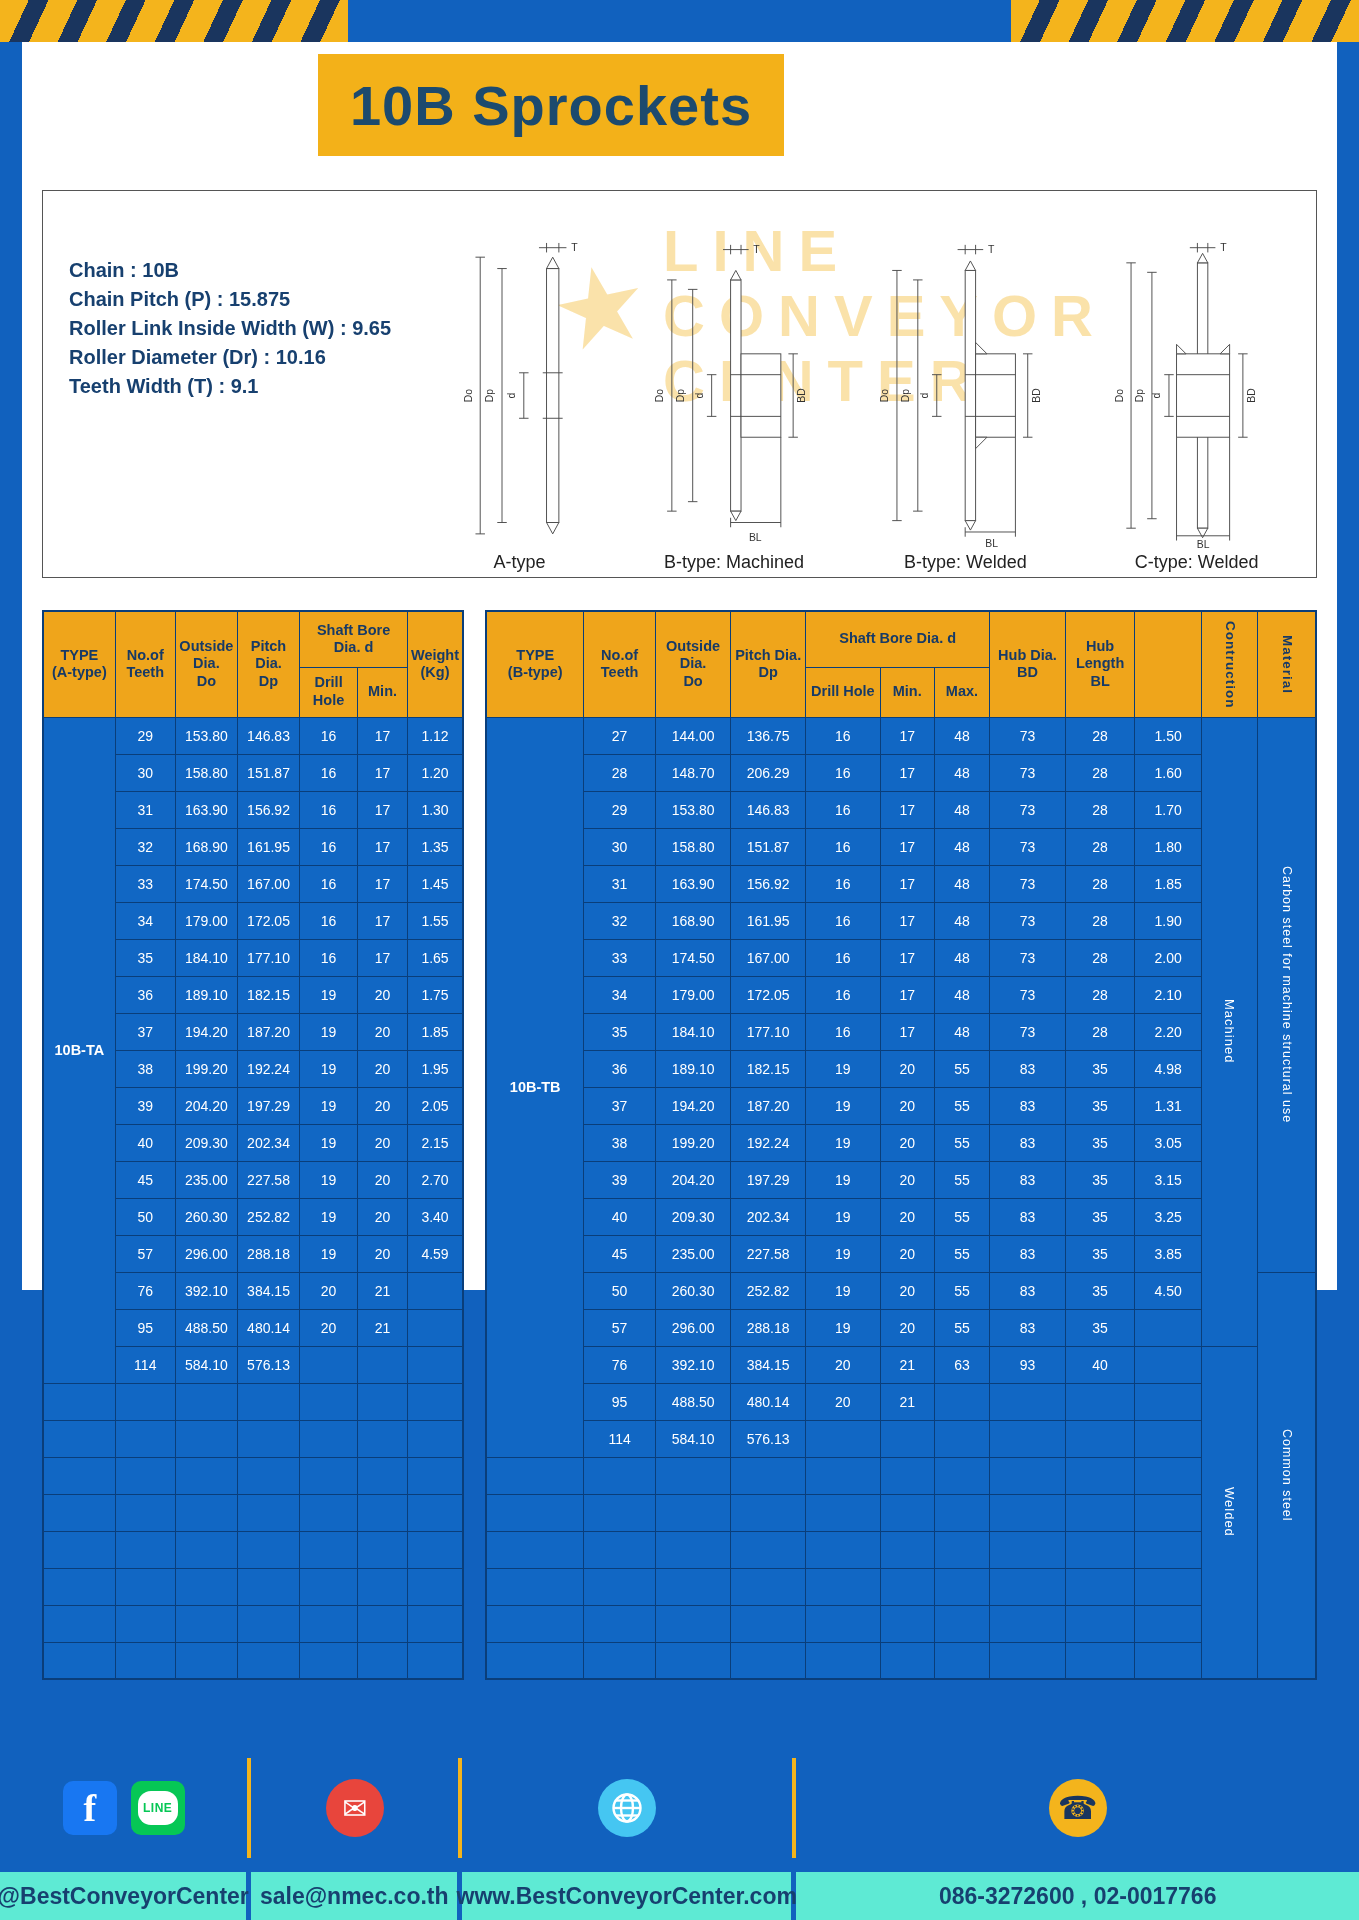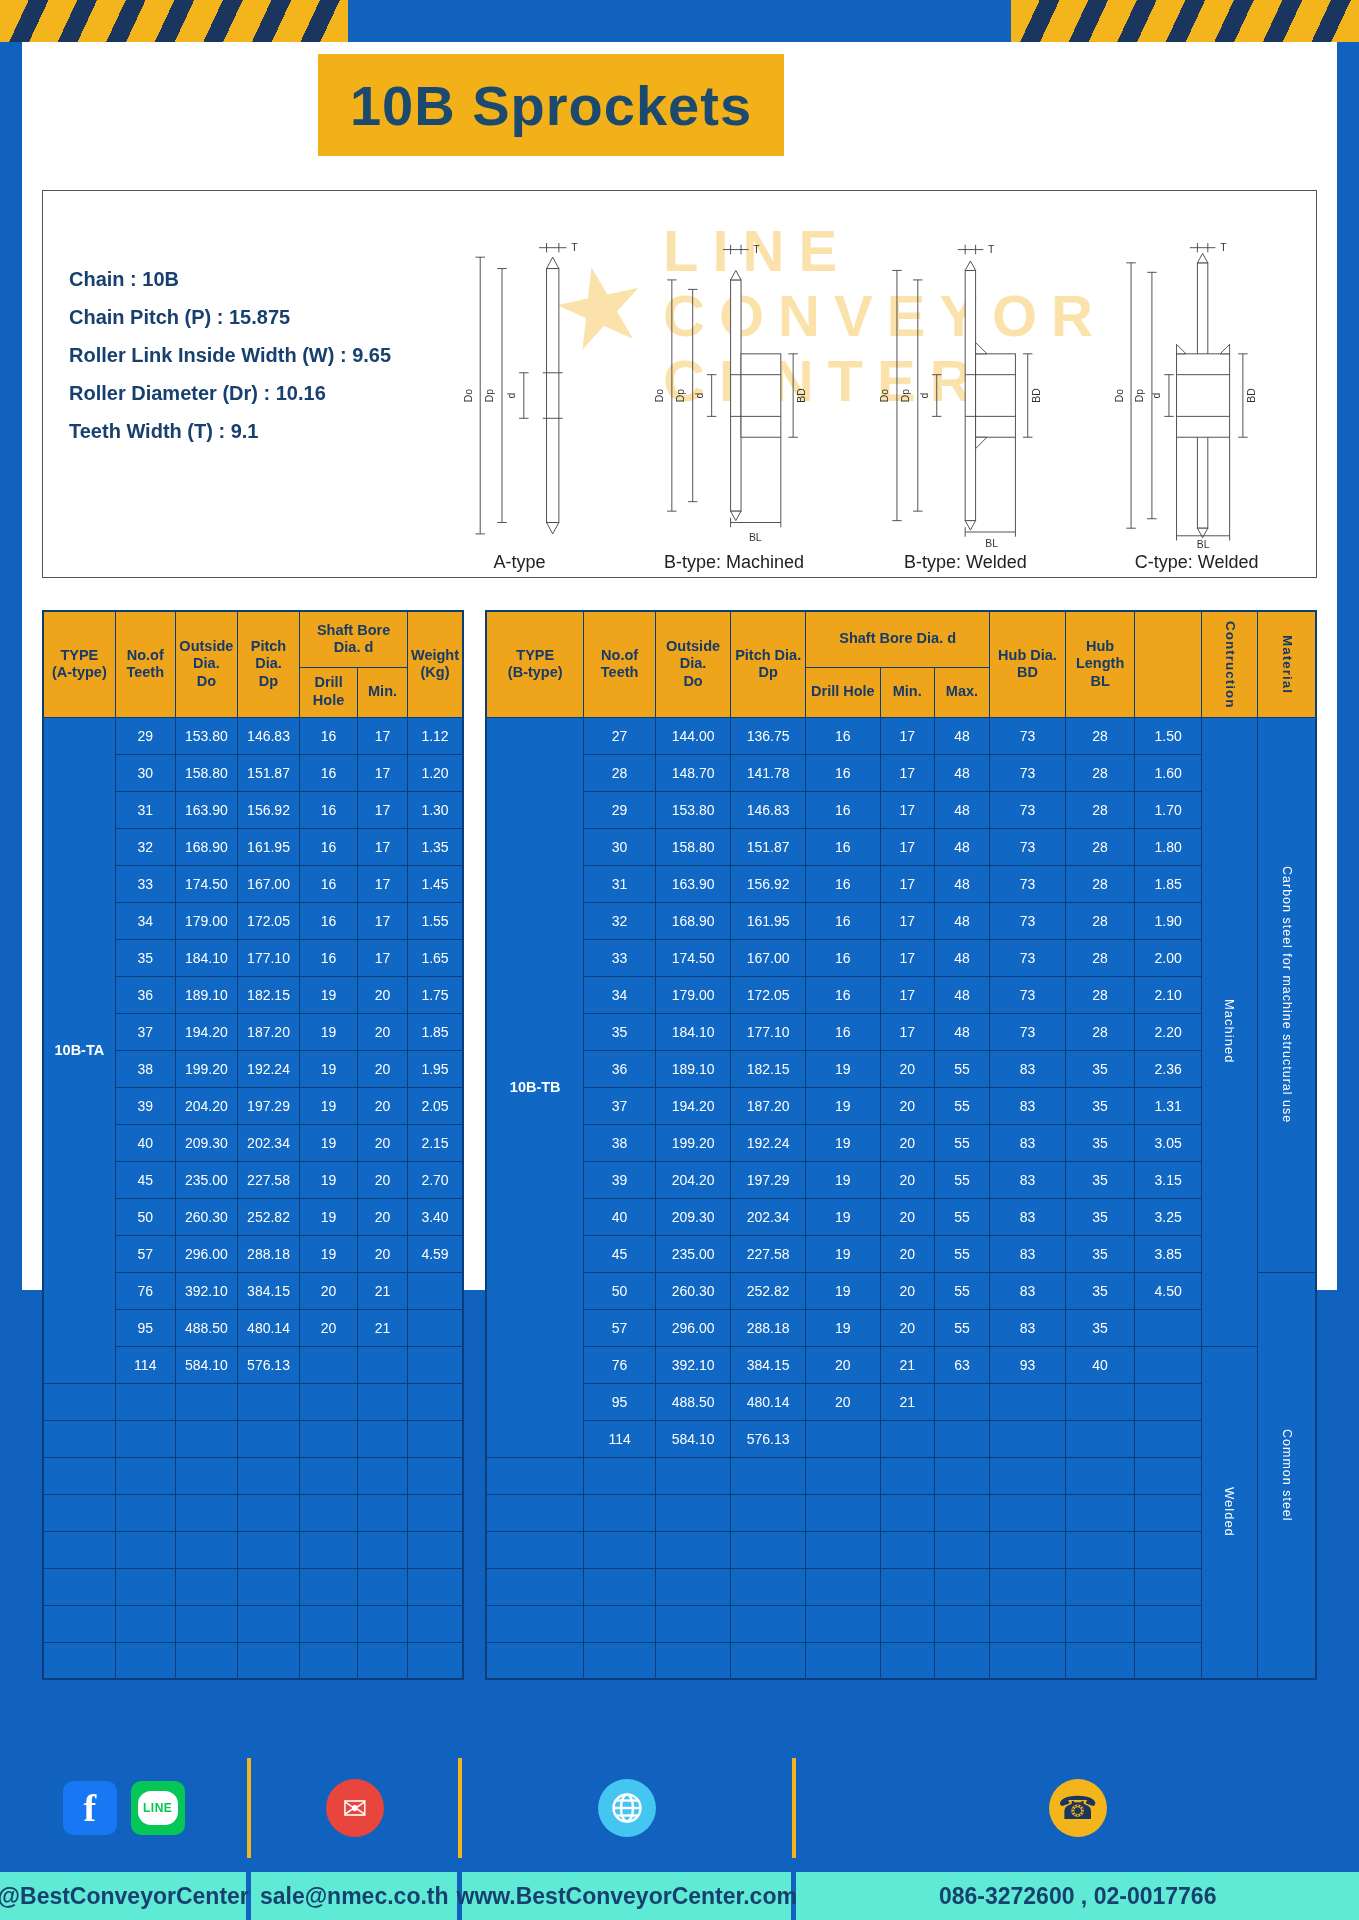--- a/index.html
+++ b/index.html
@@ -19,21 +19,21 @@
 
   
   .banner { position:absolute; left:296px; top:12px; width:466px; height:102px;
     background:#F3B119; display:flex; align-items:center; justify-content:center; }
   .banner h1 { margin:0; font-size:56px; font-weight:800; color:#1C4A6E; letter-spacing:1px; }
 
   
   .diagram-box { position:absolute; left:20px; right:20px; top:148px; height:388px;
     border:1px solid #555; background:#fff; overflow:hidden; }
   .specs { position:absolute; left:26px; top:62px; width:345px; z-index:3; }
-  .spec-line { font-size:20px; font-weight:700; color:#17406F; margin:15px 0; }
+  .spec-line { font-size:20px; font-weight:700; color:#17406F; margin:6px 0; }
 
   .watermark { position:absolute; left:520px; top:28px; z-index:0; display:flex; gap:14px;
     color:rgba(243,178,32,0.38); font-weight:800; }
   .wm-star { font-size:96px; line-height:1; transform:rotate(-12deg); margin-top:40px; }
   .wm-lines { font-size:58px; letter-spacing:14px; line-height:1.12; }
 
   .figures { position:absolute; left:375px; right:6px; top:8px; bottom:4px;
     display:flex; justify-content:space-around; align-items:flex-end; z-index:1; }
   .figure { display:flex; flex-direction:column; align-items:center; }
   .figure svg { height:308px; }
@@ -564,21 +564,21 @@
             <td>48</td>
             <td>73</td>
             <td>28</td>
             <td>1.50</td>
             <td rowspan="17" class="vert-cell ">Machined</td>
             <td rowspan="15" class="vert-cell material">Carbon steel for machine structural use</td>
           </tr>
           <tr>
             <td>28</td>
             <td>148.70</td>
-            <td>141.78</td>
+            <td>206.29</td>
             <td>16</td>
             <td>17</td>
             <td>48</td>
             <td>73</td>
             <td>28</td>
             <td>1.60</td>
           </tr>
           <tr>
             <td>29</td>
             <td>153.80</td>
@@ -658,21 +658,21 @@
           </tr>
           <tr>
             <td>36</td>
             <td>189.10</td>
             <td>182.15</td>
             <td>19</td>
             <td>20</td>
             <td>55</td>
             <td>83</td>
             <td>35</td>
-            <td>2.36</td>
+            <td>4.98</td>
           </tr>
           <tr>
             <td>37</td>
             <td>194.20</td>
             <td>187.20</td>
             <td>19</td>
             <td>20</td>
             <td>55</td>
             <td>83</td>
             <td>35</td>

